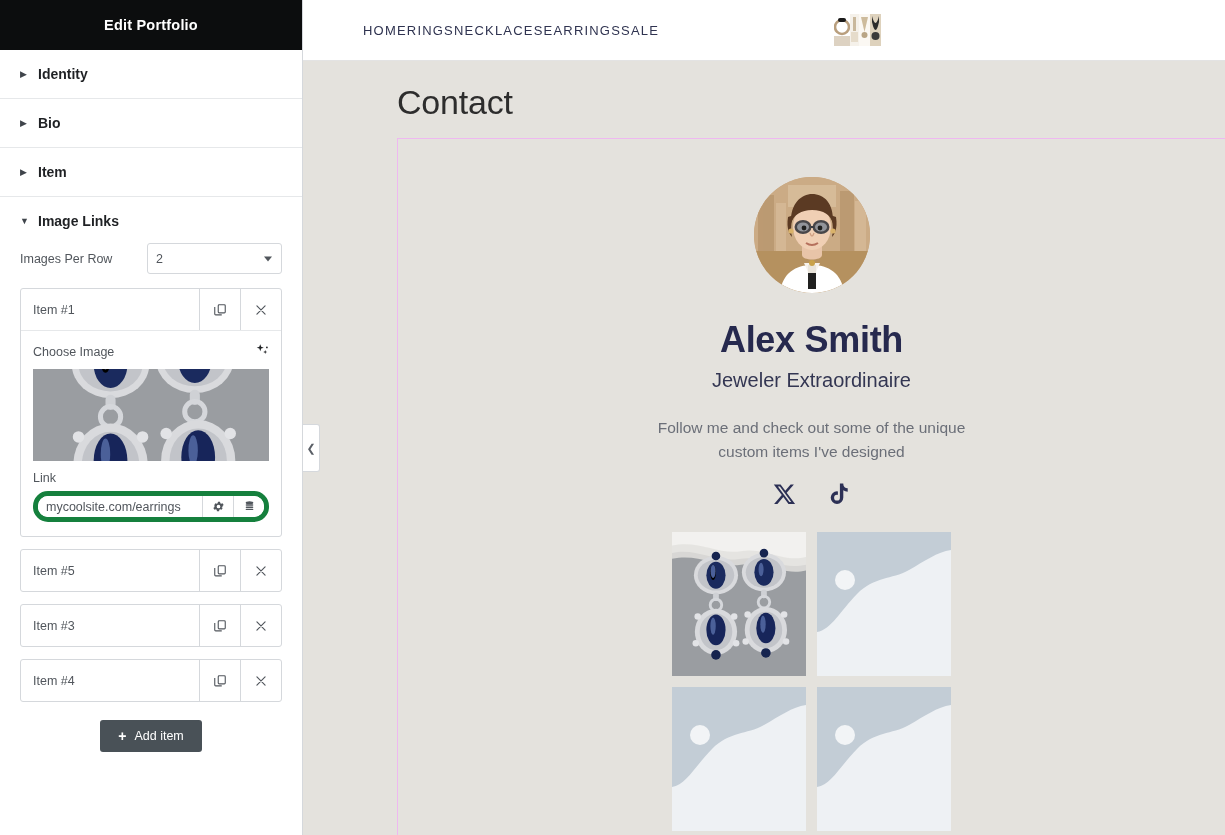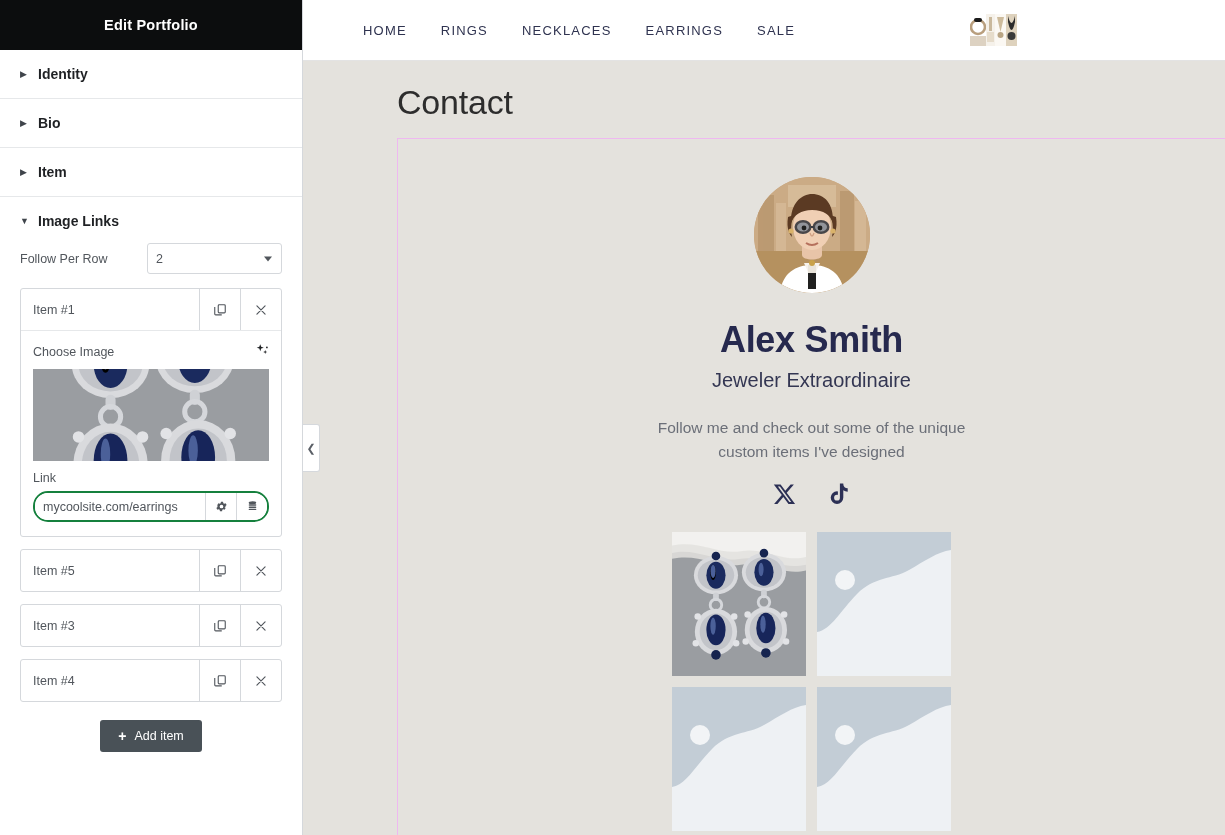--- a/index.html
+++ b/index.html
@@ -84,21 +84,21 @@
     display: flex; align-items: center; justify-content: space-between;
     margin-bottom: 8px;
   }
   .ctrl-label { font-size: 12.5px; color: #51565c; }
   .media-box {
     width: 100%; height: 92px; overflow: hidden;
     background: #9b9ea2; cursor: pointer; position: relative;
   }
   .media-box svg { display:block; width:100%; height:100%; }
   .sub-label { font-size: 12.5px; color: #51565c; margin: 10px 0 6px 0; }
-  .link-row { display: flex; height: 31px; border: 2px solid #15803d; border-radius: 15px; overflow: hidden; }
+  .link-row { display: flex; height: 31px; border: 5px solid #15803d; border-radius: 15px; overflow: hidden; }
   .link-input {
     flex: 1; border: none; outline: none; padding: 0 8px;
     font-size: 12.5px; color: #51565c; font-family: "Liberation Sans", sans-serif;
     background: #fff; min-width: 0;
   }
   .link-btn {
     width: 31px; border-left: 1px solid #d5d8dc;
     display: flex; align-items: center; justify-content: center;
     cursor: pointer; background: #fff;
   }
@@ -121,21 +121,21 @@
     cursor: pointer; z-index: 20;
     font-size: 11px; color: #5a5f66;
   }
 
   
   #preview { flex: 1; height: 835px; background: #e4e2dd; position: relative; overflow: hidden; }
   #site-nav {
     height: 61px; background: #ffffff; display: flex; align-items: center;
     border-bottom: 1px solid #e3e3e3;
   }
-  .nav-links { display: flex; align-items: center; gap: 34px; padding-left: 60px; }
+  .nav-links { display: flex; align-items: center; padding-left: 60px; }
   .nav-link {
     font-size: 13px; letter-spacing: 1.2px; color: #2f3350;
     cursor: pointer; text-decoration: none; font-family: "Liberation Sans", sans-serif;
   }
   .nav-logo { margin-left: 175px; width: 47px; height: 32px; display:block; }
 
   .page-title {
     font-size: 34px; color: #2d2d2d; font-weight: normal;
     padding: 22px 0 16px 94px; letter-spacing: -.2px;
   }
@@ -296,21 +296,21 @@
         <span class="caret">▶</span>
         <span class="sec-title">Item</span>
       </div>
 
       <div class="section open">
         <span class="caret">▼</span>
         <span class="sec-title">Image Links</span>
       </div>
 
       <div class="field-row">
-        <span class="field-label">Follow Per Row</span>
+        <span class="field-label">Images Per Row</span>
         <div class="select-wrap">
           <span>2</span>
           <span class="sel-caret"></span>
         </div>
       </div>
 
       <div class="repeater">
 
         <div class="rep-item">
           <div class="rep-head">

